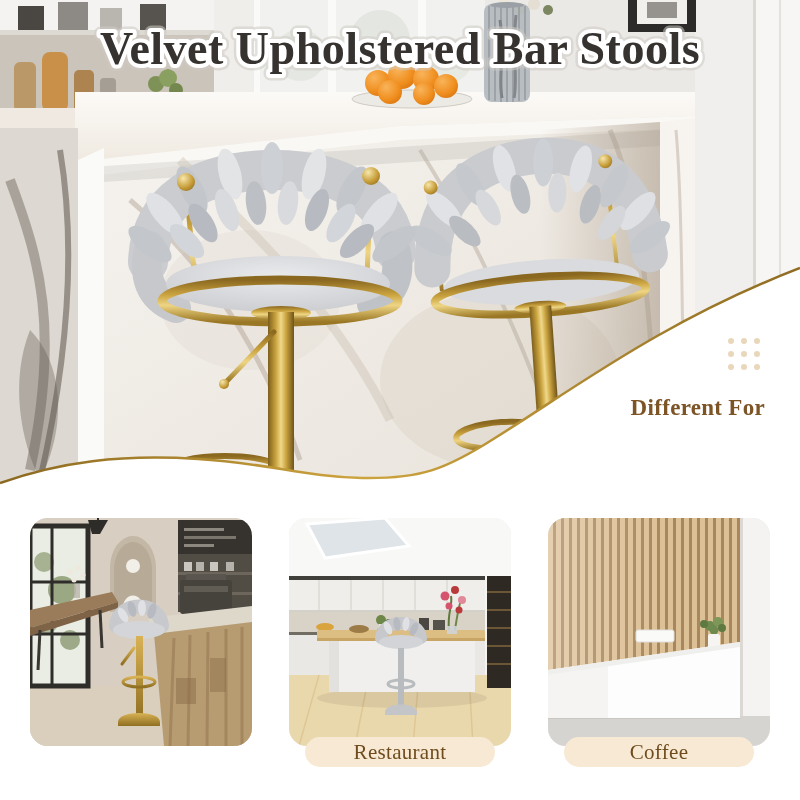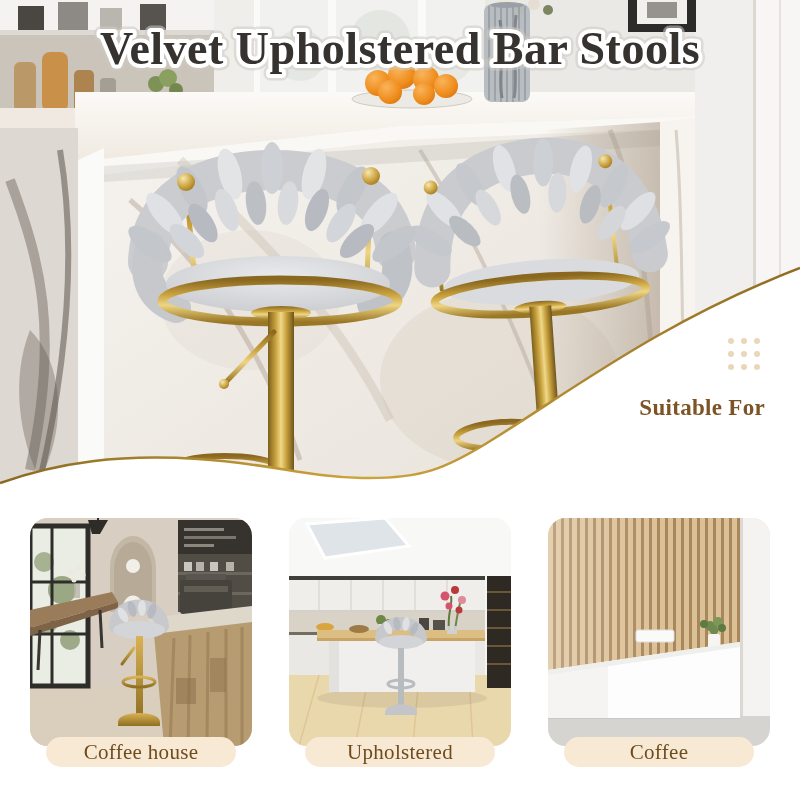--- a/index.html
+++ b/index.html
@@ -260,21 +260,21 @@
       <span class="dot"></span>
     <span class="dot"></span>
       <span class="dot"></span>
       <span class="dot"></span>
     <span class="dot"></span>
       <span class="dot"></span>
       <span class="dot"></span>
   </div>
 
   <div class="scenario-heading">
-    <div>Suitable For</div>
+    <div>Different For</div>
   </div>
 
   <div class="card" id="card-coffee">
     <svg width="222" height="228" viewBox="0 0 222 228" xmlns="http://www.w3.org/2000/svg">
       <defs>
         <linearGradient id="cGold" x1="0" y1="0" x2="0" y2="1">
           <stop offset="0" stop-color="#d9b254"></stop>
             <stop offset="1" stop-color="#8f6f22"></stop>
         </linearGradient>
       </defs>
@@ -478,17 +478,16 @@
       <rect x="88" y="112" width="38" height="12" rx="2" fill="#fafaf8" stroke="#e0dedb"></rect>
       <g>
         <rect x="0" y="196" width="192" height="5" fill="#bfbdb9" opacity=".6"></rect>
         <polygon points="0,152 192,124 192,200 0,200" fill="#fdfdfd"></polygon>
         <polygon points="0,152 192,124 192,129 0,157" fill="#efefed"></polygon>
         <polygon points="0,157 60,148 60,200 0,200" fill="#f1f0ee" opacity=".7"></polygon>
       </g>
     </svg>
   </div>
 
-  <div class="pill" id="pill-coffee">Coffee house</div>
-  <div class="pill" id="pill-restaurant">Upholstered</div>
+  <div class="pill" id="pill-restaurant">Restaurant</div>
   <div class="pill" id="pill-counter">Coffee</div>
 
 </div>
 
 </body></html>

